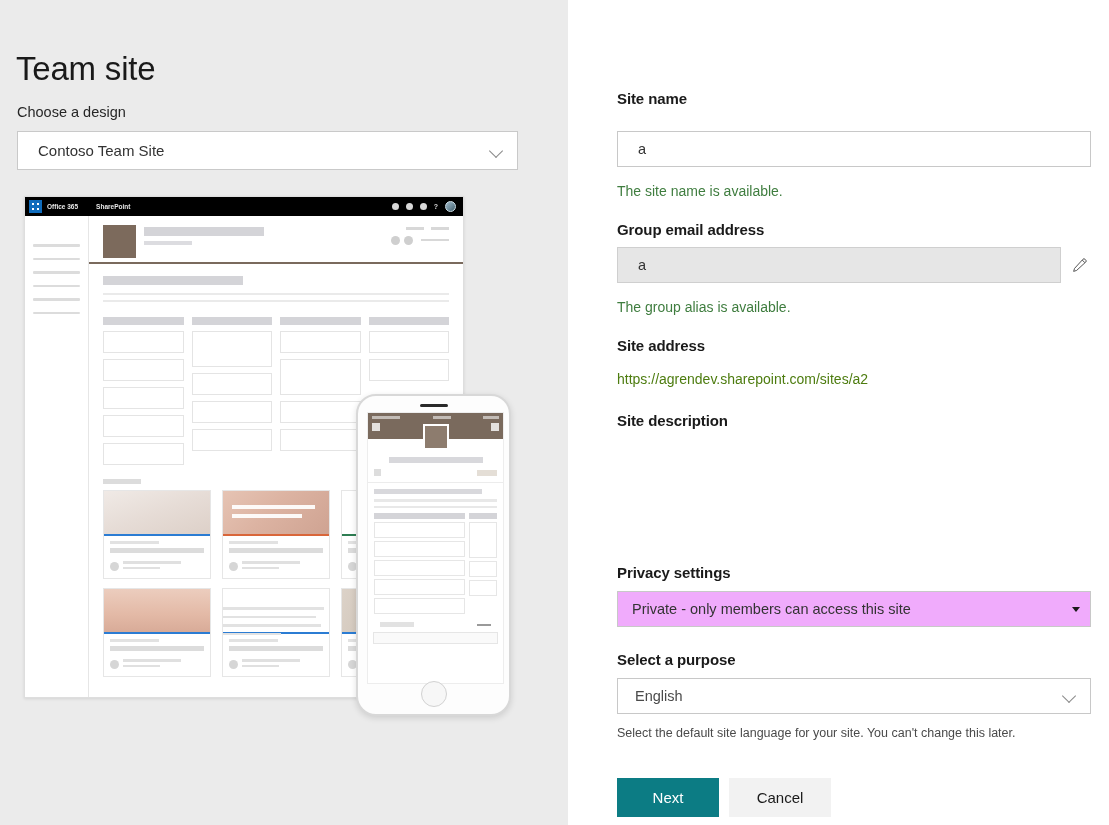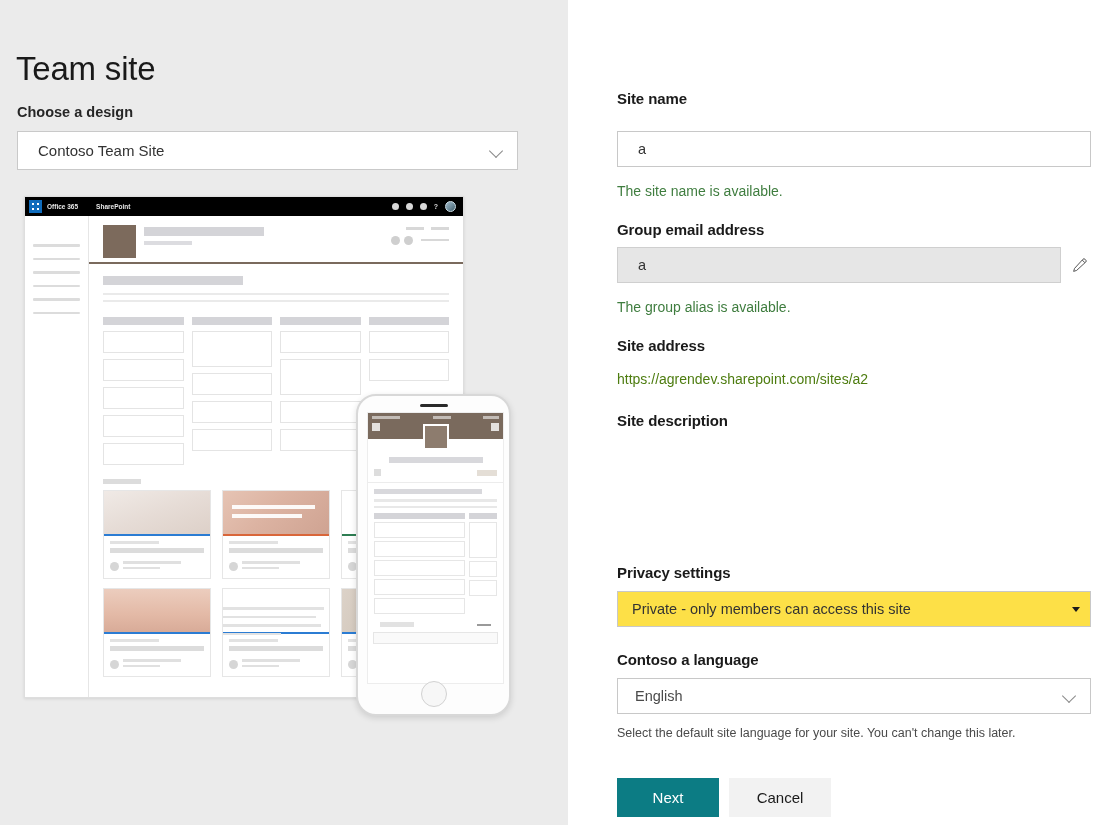--- a/index.html
+++ b/index.html
@@ -21,21 +21,21 @@
     position: relative;
     flex: 0 0 568px;
   }
   .page-title {
     position: absolute; left: 16px; top: 52px;
     font-size: 33px; font-weight: 300; color: #1a1a1a;
     letter-spacing: -0.2px; line-height: 1;
   }
   .design-label {
     position: absolute; left: 17px; top: 104px;
-    font-size: 14.5px; color: #262626; font-weight: 700;
+    font-size: 14.5px; color: #262626; font-weight: 400;
   }
   .design-select {
     position: absolute; left: 17px; top: 131px;
     width: 501px; height: 39px;
     background: #ffffff; border: 1px solid #c9c9c9;
     display: flex; align-items: center;
     padding: 0 12px 0 20px;
     cursor: pointer;
   }
   .design-select-value {
@@ -251,21 +251,21 @@
   .ta {
     width: 474px; height: 98px;
     border: 1px solid #c8c8c8; background: #fff;
     font-family: "Liberation Sans", sans-serif;
     font-size: 15px; color: #333;
     padding: 10px 12px 0 14px; outline: none; resize: vertical;
   }
   .ta::placeholder { color: #9b9b9b; }
   .sel-native {
     width: 474px; height: 36px;
-    border: 1px solid #c8c8c8; background: #fde047;
+    border: 1px solid #c8c8c8; background: #f0abfc;
     font-family: "Liberation Sans", sans-serif;
     font-size: 14.5px; color: #333;
     padding: 0 26px 0 14px; outline: none;
     -webkit-appearance: none; appearance: none;
     cursor: pointer;
   }
   .sel-wrap { position: relative; width: 474px; }
   .tri {
     position: absolute; right: 11px; top: 50%; margin-top: -2px;
     width: 0; height: 0; pointer-events: none;
@@ -601,21 +601,21 @@
       <span class="field-label">Privacy settings</span>
     </div>
     <div class="fm sel-wrap" style="left:49px; top:591px;">
       <select class="sel-native">
         <option>Private - only members can access this site</option>
       </select>
       <span class="tri"></span>
     </div>
 
     <div class="fm" style="left:49px; top:651px;">
-      <span class="field-label">Contoso a language</span>
+      <span class="field-label">Select a purpose</span>
     </div>
     <div class="fm fluent-sel" style="left:49px; top:678px;">
       <span>English</span>
       <span class="chev"></span>
     </div>
     <div class="fm btn-row" style="left:49px; top:778px;">
       <button class="btn btn-primary">Next</button>
       <button class="btn btn-secondary">Cancel</button>
     </div>
 

